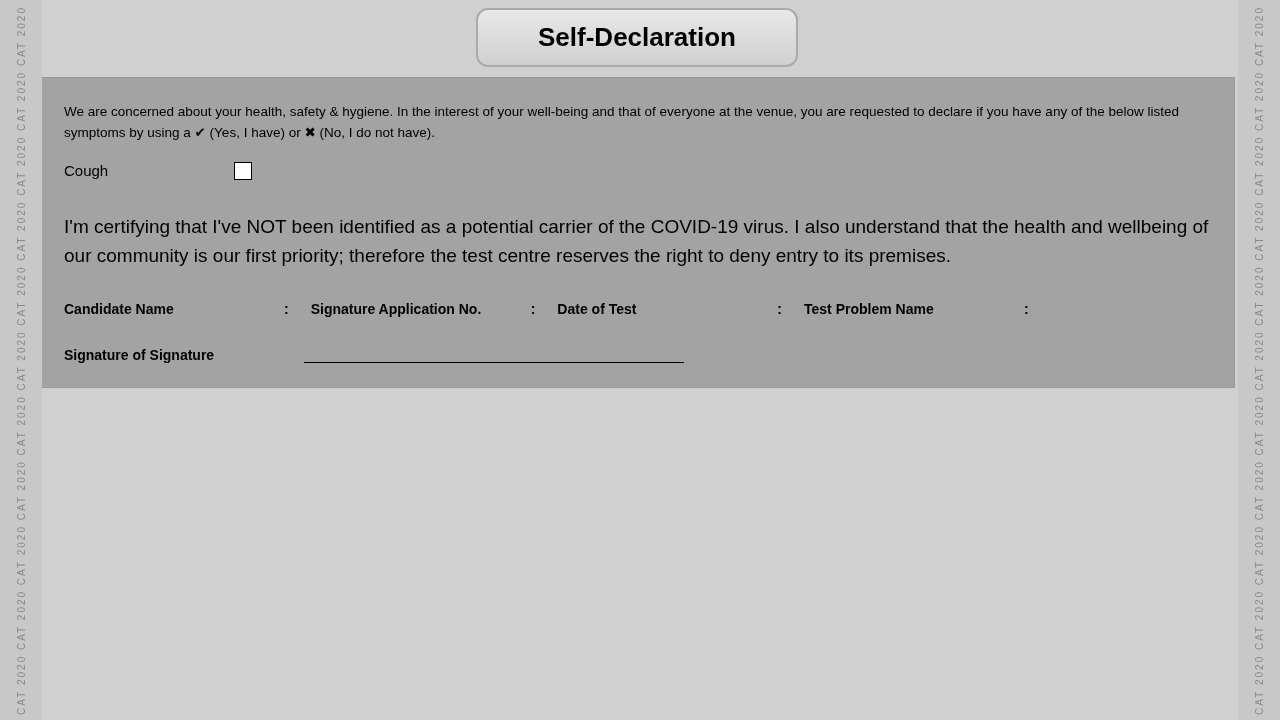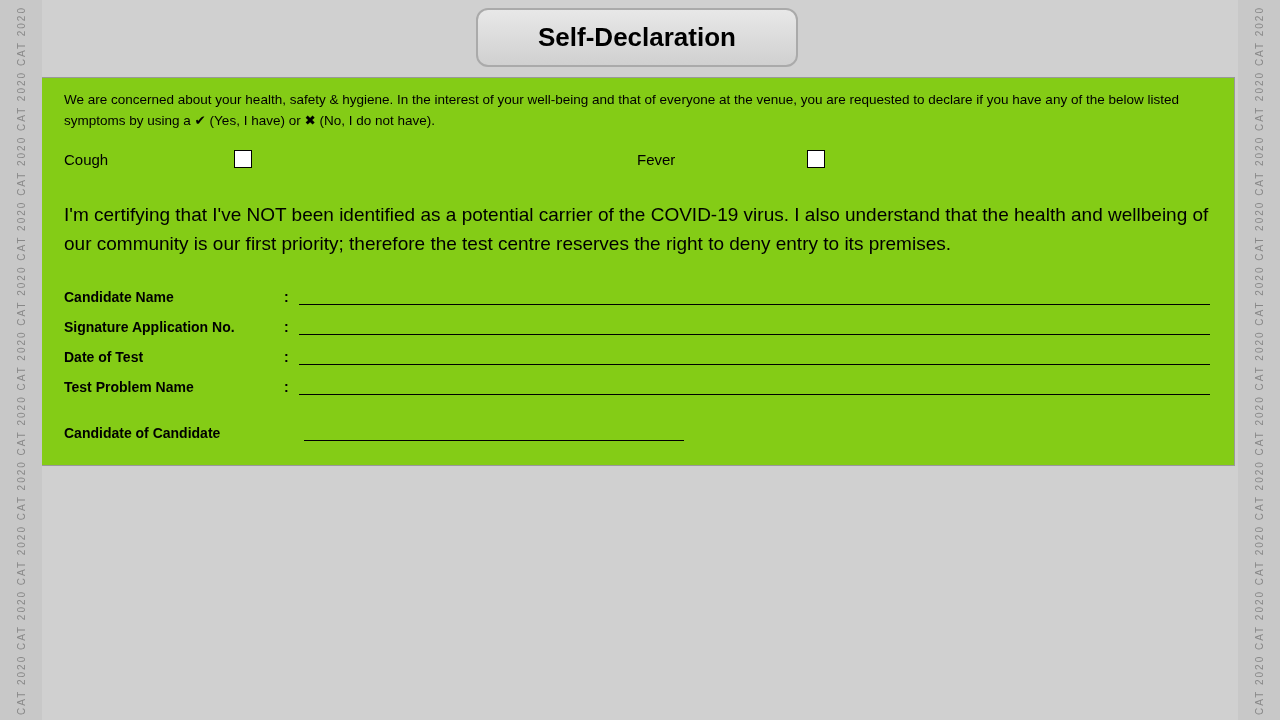--- a/index.html
+++ b/index.html
@@ -76,24 +76,24 @@
       margin-bottom: 10px;
     }
 
     .title-text {
       font-size: 26px;
       font-weight: bold;
       color: #000;
     }
 
     .form-container {
-      background-color: #84cc16;
+      background-color: #a3a3a3;
       border: 1.5px solid #999;
       width: 100%;
-      padding: 12px 24px 24px 24px;
+      padding: 24px 24px 24px 24px;
     }
 
     .intro-text {
       font-size: 13.5px;
       line-height: 1.55;
       color: #000;
       margin-bottom: 18px;
     }
 
     .symptoms-section {
@@ -104,21 +104,21 @@
     }
 
     .symptoms-row {
       display: flex;
       flex-direction: row;
       align-items: center;
     }
 
     .symptom-item {
       display: flex;
-      align-items: flex-end;
+      align-items: center;
       gap: 10px;
       width: 50%;
     }
 
     .symptom-label {
       font-size: 15px;
       color: #000;
       min-width: 160px;
     }
 
@@ -133,21 +133,20 @@
 
     .certification-text {
       font-size: 19px;
       line-height: 1.55;
       color: #000;
       margin-bottom: 28px;
     }
 
     .fields-section {
       display: flex;
-      flex-direction: column;
       gap: 12px;
       margin-bottom: 28px;
     }
 
     .field-row {
       display: flex;
       align-items: flex-end;
       gap: 0;
     }
 
@@ -209,24 +208,20 @@
   <div class="form-container">
 
     <p class="intro-text">We are concerned about your health, safety &amp; hygiene. In the interest of your well-being and that of everyone at the venue, you are requested to declare if you have any of the below listed symptoms by using a  ✔   (Yes, I have) or  ✖  (No, I do not have).</p>
 
     <div class="symptoms-section">
       <div class="symptoms-row">
         <div class="symptom-item">
           <span class="symptom-label">Cough</span>
           <span class="symptom-checkbox"></span>
         </div>
-        <div class="symptom-item">
-          <span class="symptom-label">Fever</span>
-          <span class="symptom-checkbox"></span>
-        </div>
       </div>
       <div class="symptoms-row">
       </div>
     </div>
 
     <p class="certification-text">I'm certifying that I've NOT been identified as a potential carrier of the COVID-19 virus. I also understand that the health and wellbeing of our community is our first priority; therefore the test centre reserves the right to deny entry to its premises.</p>
 
     <div class="fields-section">
 
       <div class="field-row">
@@ -249,18 +244,18 @@
 
       <div class="field-row">
         <span class="field-label">Test Problem Name</span>
         <span class="field-colon">:</span>
         <div class="field-line"></div>
       </div>
 
     </div>
 
     <div class="signature-section">
-      <span class="signature-label">Candidate of Candidate</span>
+      <span class="signature-label">Signature of Signature</span>
       <div class="signature-line"></div>
     </div>
 
   </div>
 </div>
 
 </body></html>

